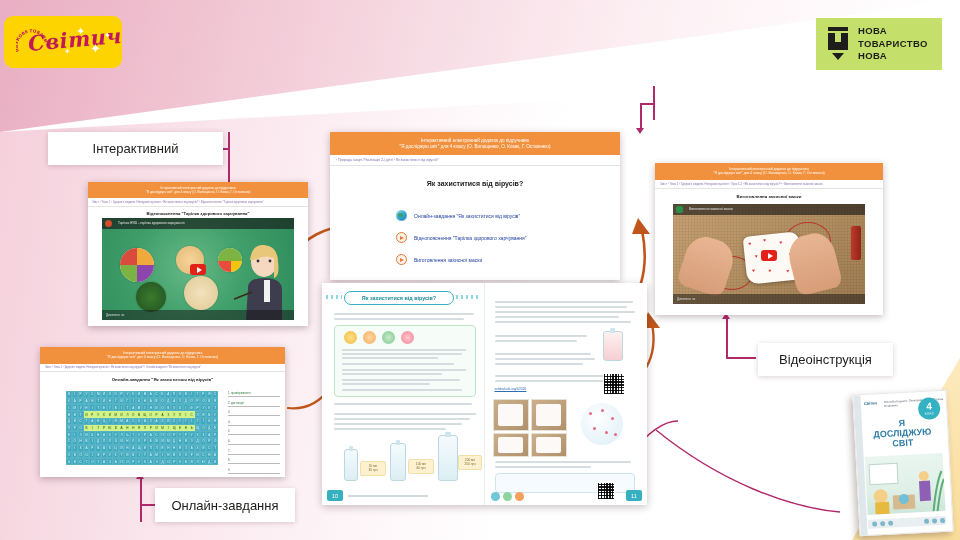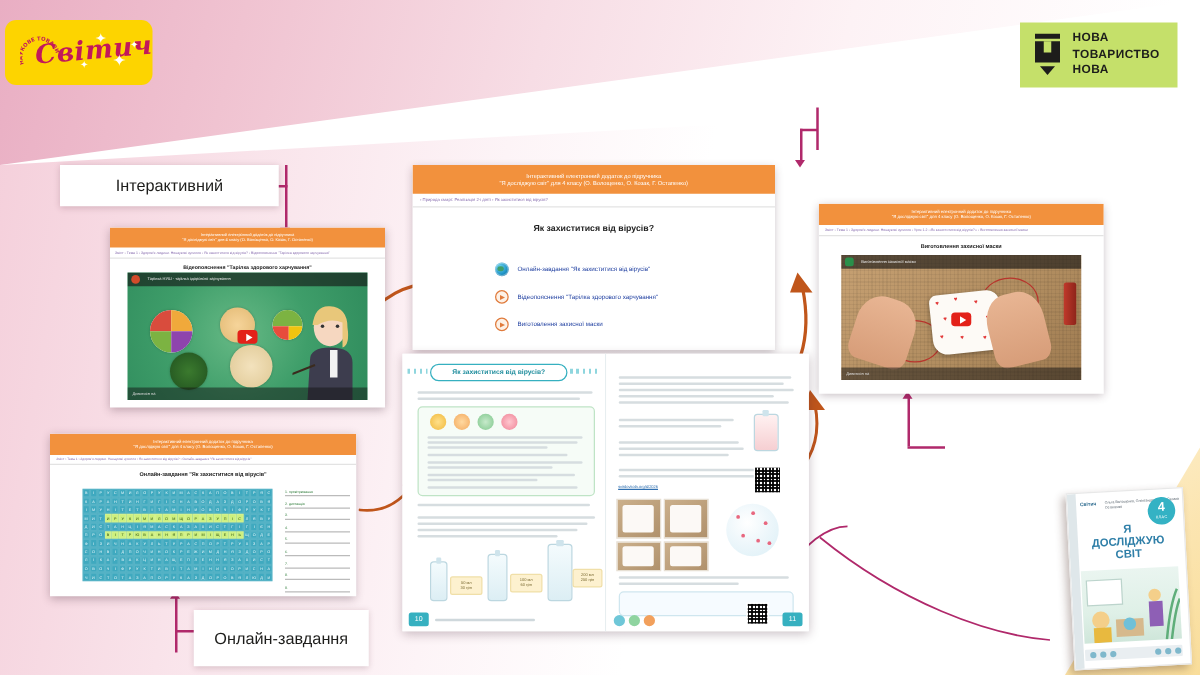--- a/index.html
+++ b/index.html
@@ -82,21 +82,21 @@
   .label-box{
     position:absolute;background:#ffffff;
     box-shadow:0 1px 5px rgba(90,40,60,.22);
     display:flex;align-items:center;justify-content:center;
     font-size:13px;color:#1d1d1b;font-weight:400;
     box-sizing:border-box;
   }
   .lbl-materials{left:413px;top:86px;width:175px;height:34px;font-weight:bold;font-size:13.5px;}
   .lbl-video{left:48px;top:132px;width:175px;height:33px;}
   .lbl-instruction{left:758px;top:343px;width:135px;height:33px;}
-  .lbl-online{left:155px;top:488px;width:140px;height:45px;}
+  .lbl-online{left:155px;top:488px;width:140px;height:34px;}
 
   .callout-link{
     position:absolute;left:668px;top:408px;width:180px;height:86px;
     background:#ffffff;box-shadow:0 1px 6px rgba(90,40,60,.25);
     box-sizing:border-box;padding:8px 10px;
   }
   .callout-link .l1{font-size:12.5px;font-weight:bold;color:#1d1d1b;line-height:1.25;}
   .callout-link .l2{font-size:12px;color:#1d1d1b;margin-top:1px;}
   .callout-link .l3{font-size:12px;color:#1f5fa8;text-decoration:underline;margin-top:1px;}
 
@@ -875,16 +875,17 @@
       <i style="left:4px;"></i>
         <i style="left:12px;"></i>
         <i style="left:20px;"></i>
       <i style="left:56px;"></i>
         <i style="left:64px;"></i>
         <i style="left:72px;"></i>
     </div>
   </div>
 
   <div class="label-box lbl-video">Інтерактивний</div>
+  <div class="label-box lbl-instruction">Відеоінструкція</div>
   <div class="label-box lbl-online">Онлайн-завдання</div>
 
 
 </div>
 
 </body></html>

